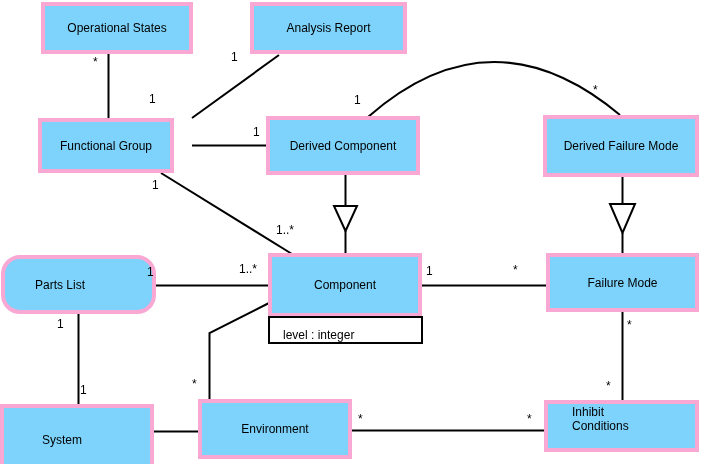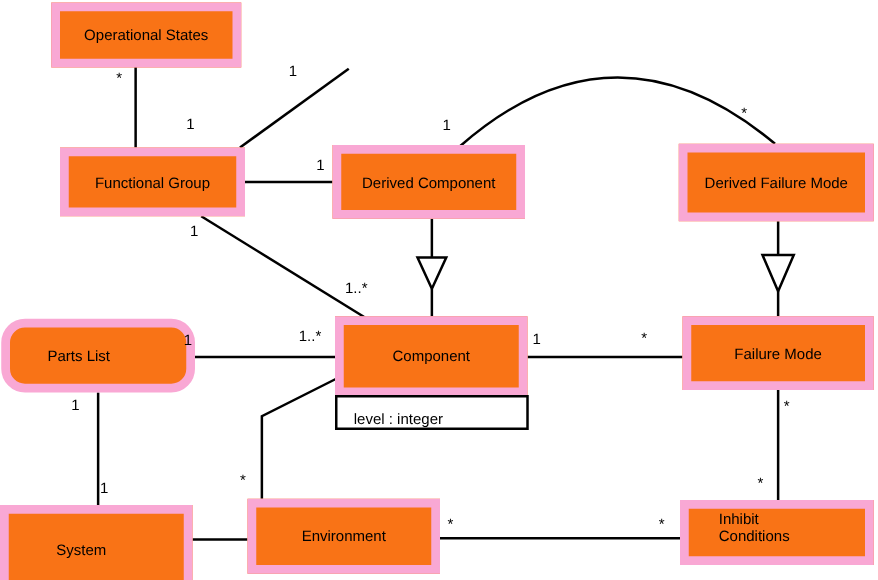--- a/index.html
+++ b/index.html
@@ -7,21 +7,21 @@
   .canvas {
     position:relative; width:702px; height:464px; background:#ffffff;
     font-family:"Liberation Sans", sans-serif; font-size:12px; color:#000;
     overflow:hidden;
   }
   svg.wires { position:absolute; left:0; top:0; z-index:0; }
   svg.wires line, svg.wires path { stroke:#000000; stroke-width:2; fill:none; }
   svg.wires polygon { stroke:#000000; stroke-width:2; fill:#ffffff; }
   .uml-class {
     position:absolute; box-sizing:border-box; z-index:1;
-    border:7px solid #f9a8d4; background:#f97316;
+    border:4px solid #f9a8d4; background:#7dd3fc;
     display:flex; align-items:center; justify-content:center;
     text-align:center; line-height:14px;
   }
   .uml-class.left-label { justify-content:flex-start; text-align:left; }
   .uml-class.top-left { align-items:flex-start; justify-content:flex-start; text-align:left; }
   .attr-compartment {
     position:absolute; box-sizing:border-box; z-index:1;
     border:2px solid #000000; background:#ffffff;
     display:flex; align-items:flex-end; justify-content:flex-start;
     padding-left:13px; text-align:left;
@@ -55,22 +55,25 @@
     <line x1="154" y1="431.5" x2="198" y2="431.5"></line>
     <path d="M 269 303 L 209.5 333 L 209.5 399"></path>
     <line x1="352" y1="430.5" x2="544" y2="430.5"></line>
     <line x1="622.5" y1="312" x2="622.5" y2="400"></line>
   </svg>
 
   <div class="uml-class" style="left:41px; top:2px; width:152px; height:52px;">
     <span>Operational States</span>
   </div>
 
+  <div class="uml-class" style="left:250px; top:2px; width:157px; height:52px;">
+    <span>Analysis Report</span>
+  </div>
 
-  <div class="uml-class" style="left:48px; top:118px; width:148px; height:55px;">
+  <div class="uml-class" style="left:38px; top:118px; width:136px; height:55px;">
     <span>Functional Group</span>
   </div>
 
   <div class="uml-class" style="left:266px; top:116px; width:154px; height:59px;">
     <span>Derived Component</span>
   </div>
 
   <div class="uml-class" style="left:543px; top:115px; width:156px; height:62px;">
     <span>Derived Failure Mode</span>
   </div>

